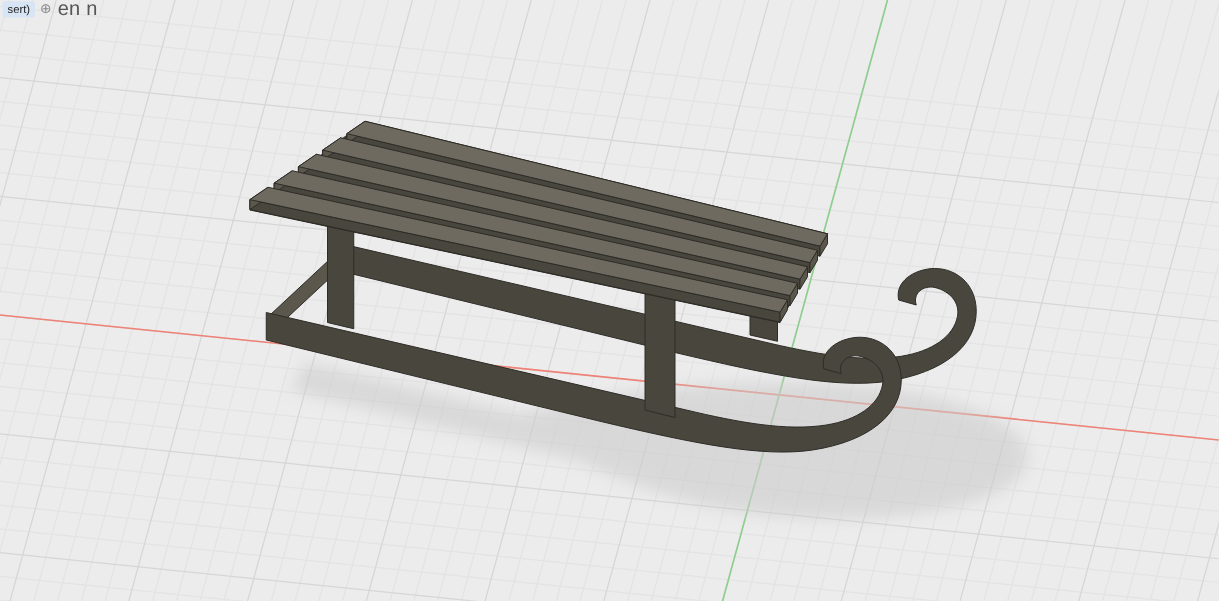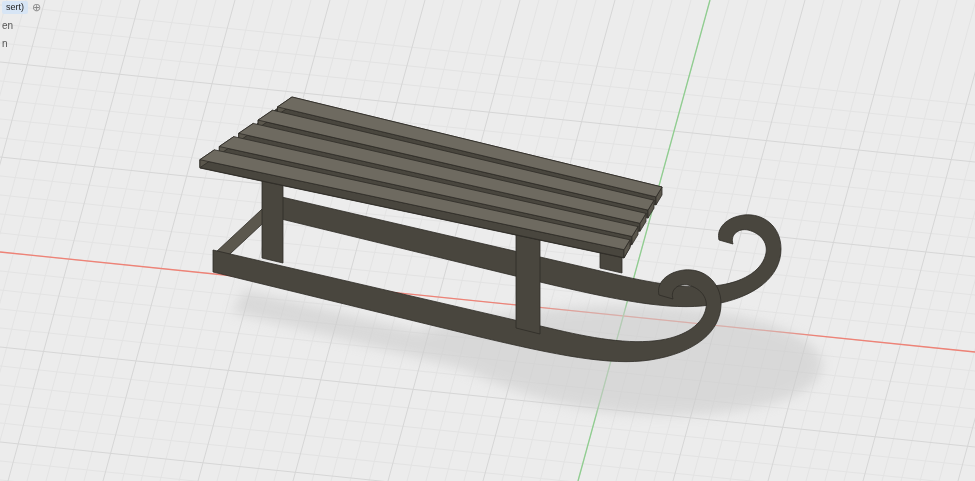--- a/index.html
+++ b/index.html
@@ -15,28 +15,28 @@
     font-family:"Liberation Sans", sans-serif;
   }
   #scene{position:absolute;left:0;top:0;display:block}
   .grid-line-minor{stroke:var(--grid-minor);stroke-width:1}
   .grid-line-major{stroke:var(--grid-major);stroke-width:1}
   .axis-x{stroke:var(--axis-x);stroke-width:1.3}
   .axis-y{stroke:var(--axis-y);stroke-width:1.3}
   .model-face{stroke:var(--outline);stroke-width:.8;stroke-linejoin:round}
   .browser-overlay{
     position:absolute;left:2px;top:1px;z-index:5;
-    display:flex;flex-direction:column;gap:5px;
+    display:flex;flex-direction:row;gap:5px;
   }
   .browser-row{display:flex;align-items:center;gap:4px;height:13px}
   .pill{
     background:#d7e5f5;border-radius:2px;padding:0 4px;
     font-size:9px;line-height:13px;color:#222;white-space:nowrap;
   }
-  .frag{font-size:10px;color:#555;line-height:12px}
+  .frag{font-size:16px;color:#555;line-height:12px}
   .mini-icon{
     font-size:11px;line-height:11px;color:#888;
   }
 </style>
 </head>
 <body>
 
 <svg id="scene" width="975" height="481" viewBox="0 0 975 481">
   <defs>
     <filter id="soft-blur" x="-30%" y="-30%" width="160%" height="160%">

